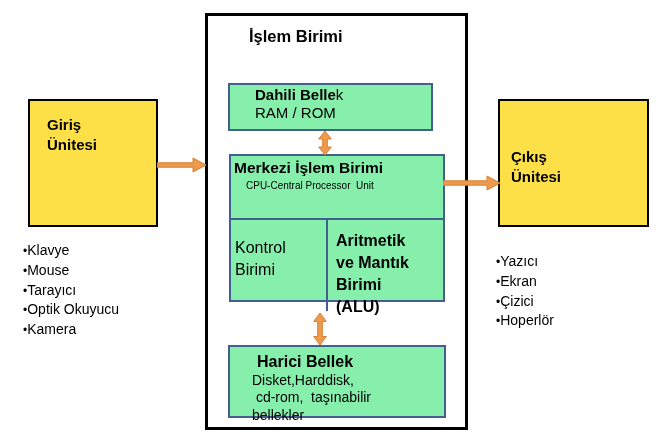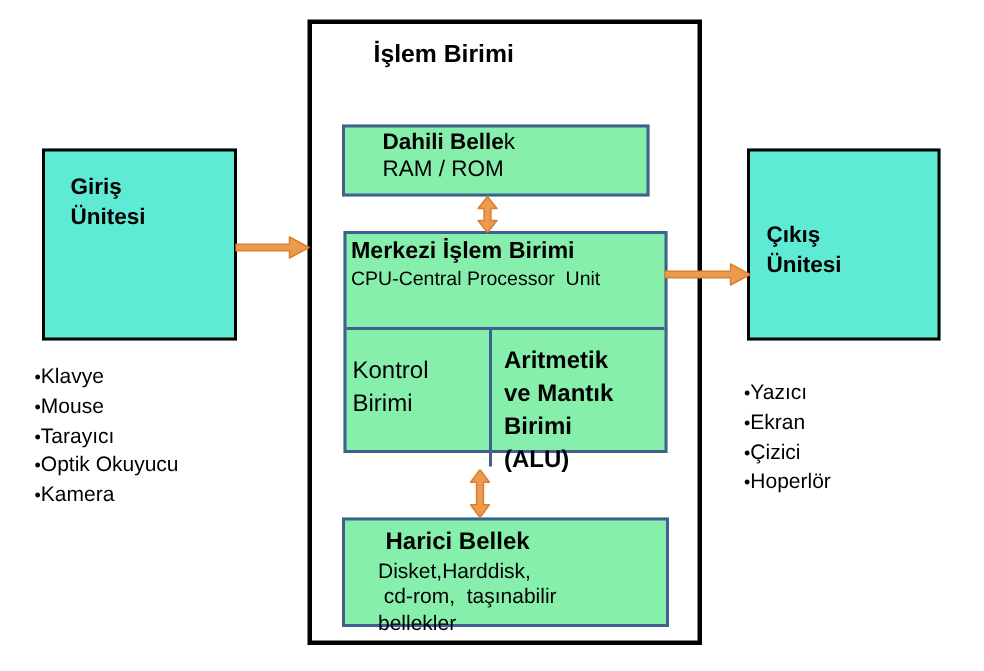--- a/index.html
+++ b/index.html
@@ -11,23 +11,23 @@
   html,body{margin:0;padding:0;background:#fff;}
   .stage{
     position:relative;width:656px;height:447px;background:#ffffff;
     font-family:"Liberation Sans","DejaVu Sans",sans-serif;color:#000;
     overflow:hidden;
   }
   .abs{position:absolute;}
   .pre{white-space:pre;}
 
   
-  .blackbox{border:2.5px solid var(--box-black);box-sizing:border-box;background:#5eead4;}
+  .blackbox{border:2.5px solid var(--box-black);box-sizing:border-box;background:#fde047;}
   .input-box{left:28px;top:99px;width:130px;height:128px;}
-  .output-box{left:498px;top:99px;width:129px;height:128px;}
+  .output-box{left:498px;top:99px;width:151px;height:128px;}
   .boxtitle{font-weight:bold;font-size:15px;line-height:19.5px;}
   .input-box .boxtitle{padding:14px 0 0 17px;}
   .output-box .boxtitle{padding:46px 0 0 11px;}
 
   
   .list{font-size:14px;line-height:18.8px;}
   .input-list{left:23px;top:241px;}
   .output-list{left:496px;top:252px;}
   .li{white-space:pre;}
   .bullet{font-size:12px;}
@@ -38,21 +38,21 @@
 
   
   .bluebox{border:2px solid var(--box-blue);box-sizing:border-box;background:#86efac;}
   .dahili{left:228px;top:83px;width:205px;height:48px;}
   .dahili-title{left:25px;top:1px;font-size:15px;line-height:17.5px;}
   .dahili-title .b{font-weight:bold;}
   .dahili-sub{left:25px;top:18.5px;font-size:15px;line-height:17.5px;}
 
   .cpu{left:229px;top:154px;width:216px;height:148px;}
   .cpu-title{left:3px;top:2px;font-size:15.5px;line-height:19px;font-weight:bold;}
-  .cpu-sub{left:3px;top:21px;font-size:13px;line-height:18px;}
+  .cpu-sub{left:15px;top:21px;font-size:10px;line-height:18px;}
   .cpu-divider-h{left:0;top:62px;width:212px;height:2px;background:var(--box-blue);}
   .cpu-divider-v{left:95px;top:64px;width:1.5px;height:91px;background:var(--box-blue);}
   .cpu-cell-left{left:4px;top:81px;font-size:16px;font-weight:normal;line-height:21.5px;}
   .cpu-cell-right{left:105px;top:74px;font-size:16px;font-weight:bold;line-height:22px;}
 
   .harici{left:228px;top:345px;width:218px;height:73px;overflow:visible;}
   .harici-title{left:27px;top:6px;font-size:16px;line-height:18px;font-weight:bold;}
   .harici-body{left:22px;top:25px;font-size:14px;line-height:17.3px;}
 
   

